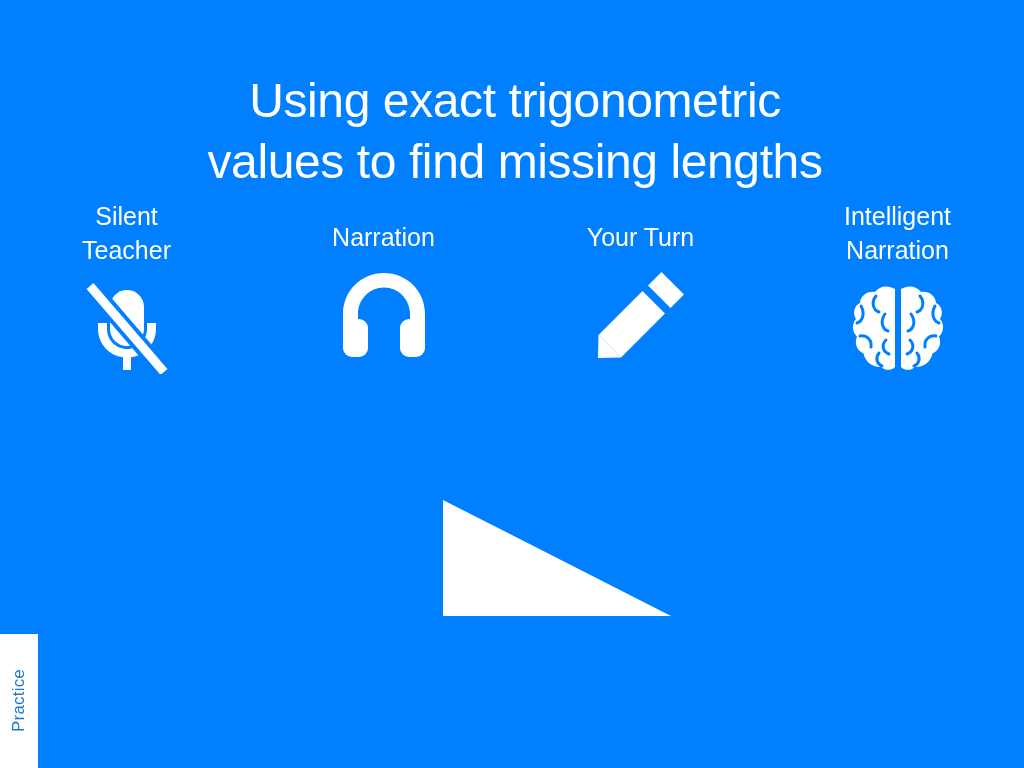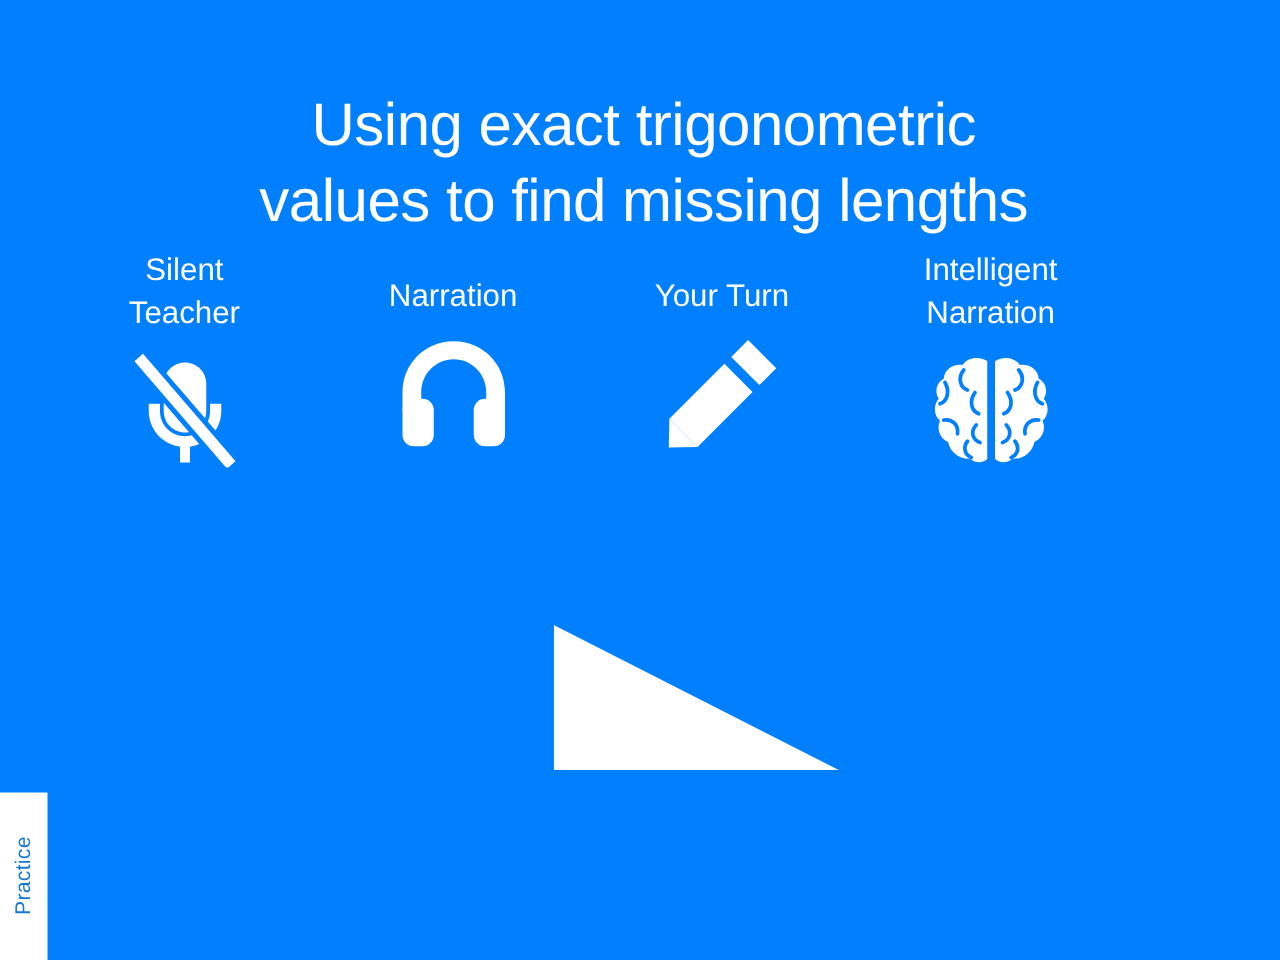--- a/index.html
+++ b/index.html
@@ -42,21 +42,22 @@
 
   
   #icon-strip {
     position: absolute;
     left: 0;
     top: 200px;
     width: 1024px;
     height: 200px;
     display: flex;
     align-items: flex-start;
-    padding: 0 40px;
+    justify-content: space-between;
+    padding: 0 19px;
     box-sizing: border-box;
   }
   .icon-block {
     width: 215px;
     display: flex;
     flex-direction: column;
     align-items: center;
   }
   .icon-label {
     color: #ffffff;

